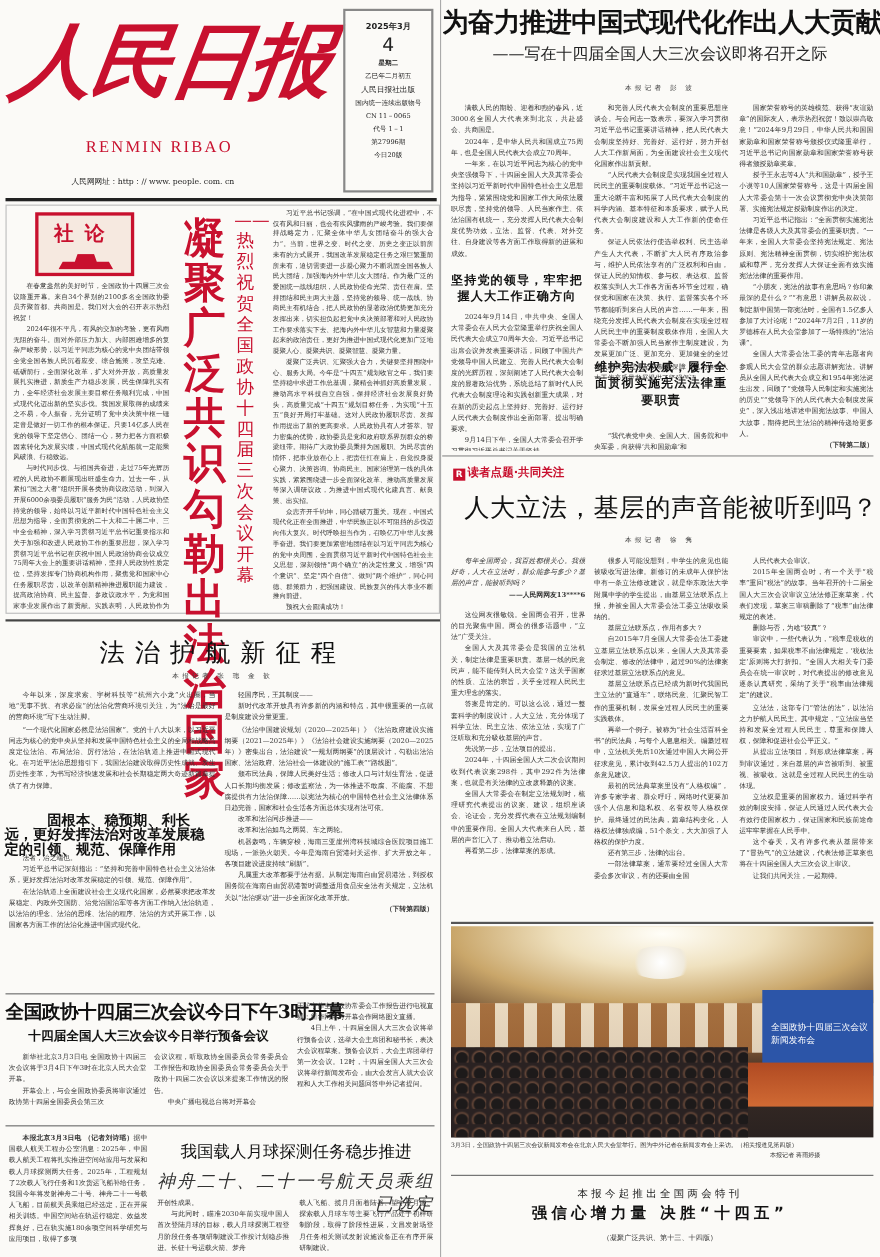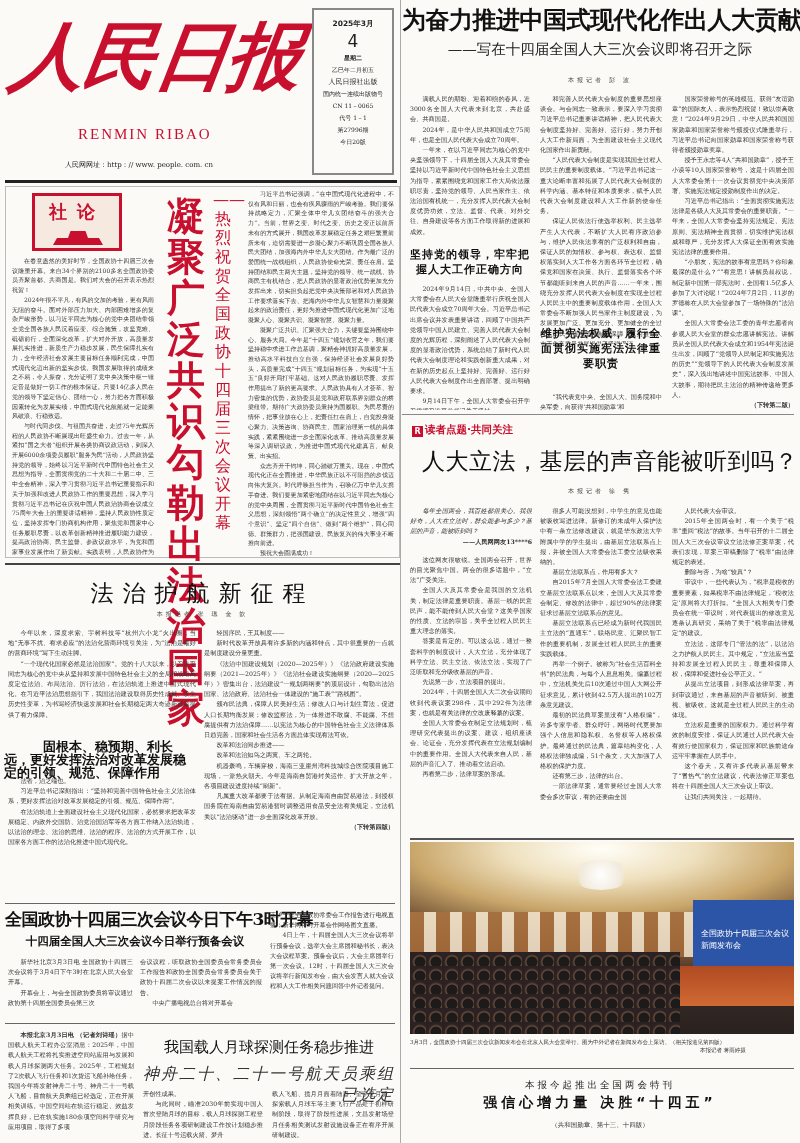--- a/index.html
+++ b/index.html
@@ -230,21 +230,21 @@
   </div>
   <div class="stage"></div>
   <div class="crowd"></div>
 </div>
 <div id="photo-caption" class="abs">3月3日，全国政协十四届三次会议新闻发布会在北京人民大会堂举行。图为中外记者在新闻发布会上采访。（相关报道见第四版）</div>
 <div id="photo-credit" class="abs">本报记者  蒋雨婷摄</div>
 
 <div id="special-rule" class="abs"></div>
 <div id="special-kicker" class="abs">本报今起推出全国两会特刊</div>
 <div id="special-title" class="abs">强信心增力量   决胜“十四五”</div>
-<div id="special-pages" class="abs">（共和国勋章、第十三、十四版）</div>
+<div id="special-pages" class="abs">（凝聚广泛共识、第十三、十四版）</div>
 
 <div id="cppcc-rule" class="abs"></div>
 <div id="cppcc-title" class="abs">全国政协十四届三次会议今日下午3时开幕</div>
 <div id="cppcc-sub" class="abs">十四届全国人大三次会议今日举行预备会议</div>
 <div class="abs txt" style="left:8px;top:957px;width:125px;height:62px">
   <p>新华社北京3月3日电  全国政协十四届三次会议将于3月4日下午3时在北京人民大会堂开幕。</p>
   <p>开幕会上，与会全国政协委员将审议通过政协第十四届全国委员会第三次</p>
 </div>
 <div class="abs txt" style="left:140px;top:957px;width:122px;height:62px">
   <p style="text-indent:0">会议议程，听取政协全国委员会常务委员会工作报告和政协全国委员会常务委员会关于政协十四届二次会议以来提案工作情况的报告。</p>

